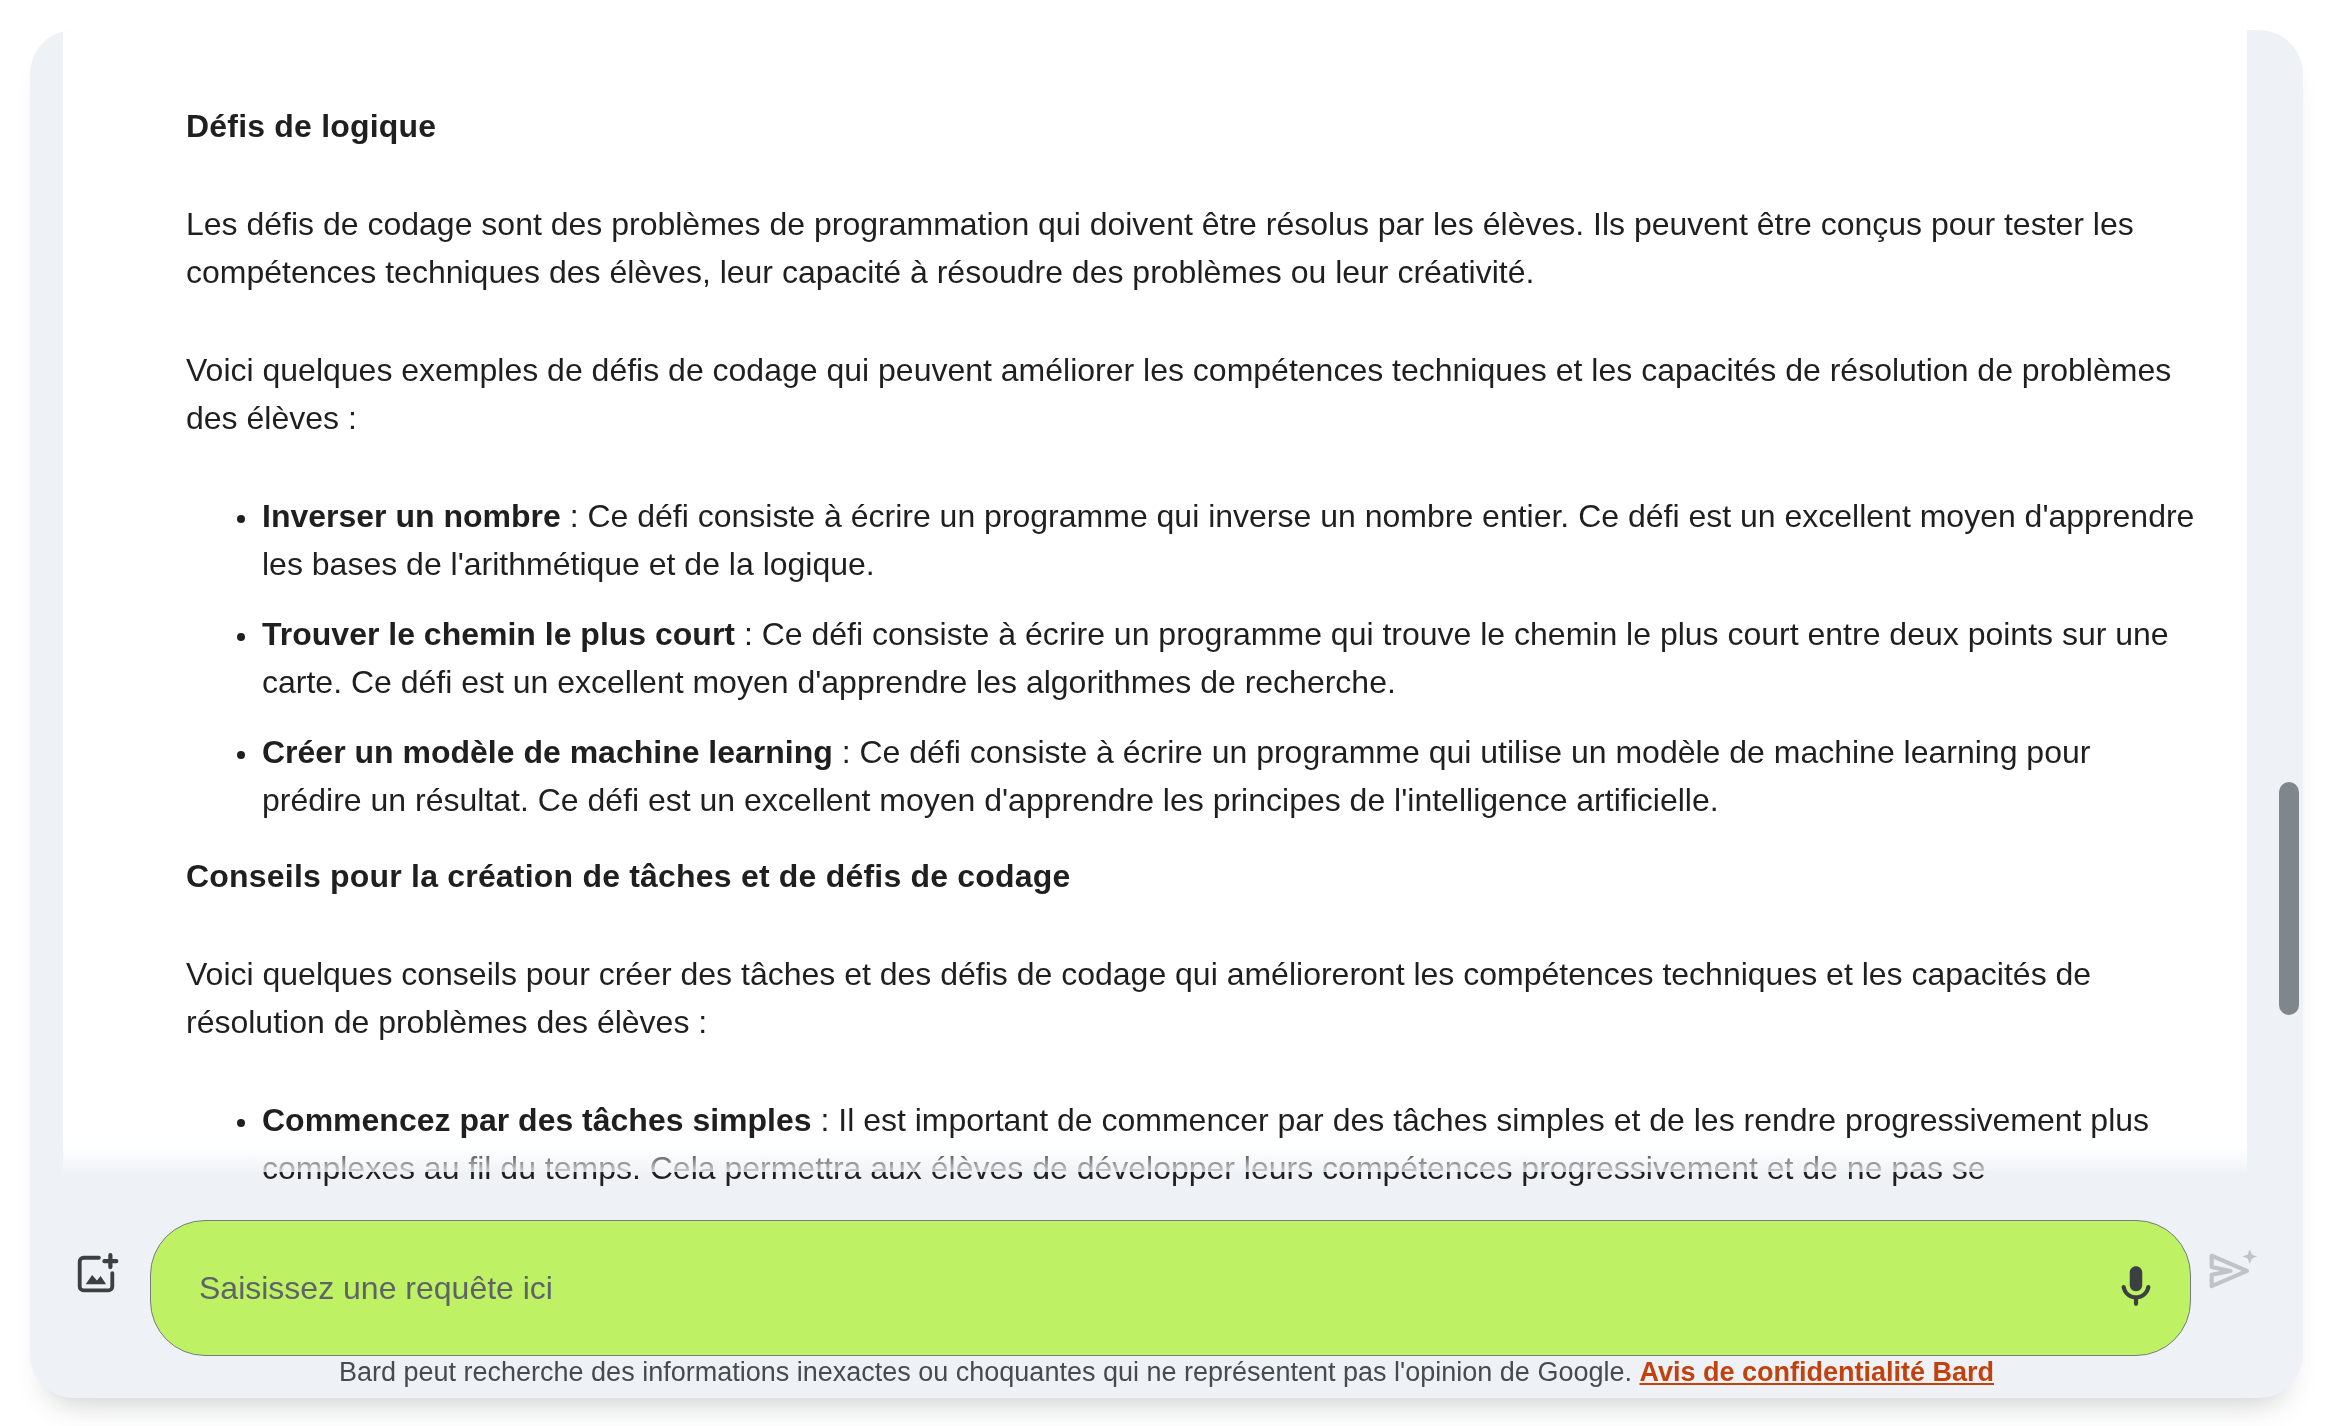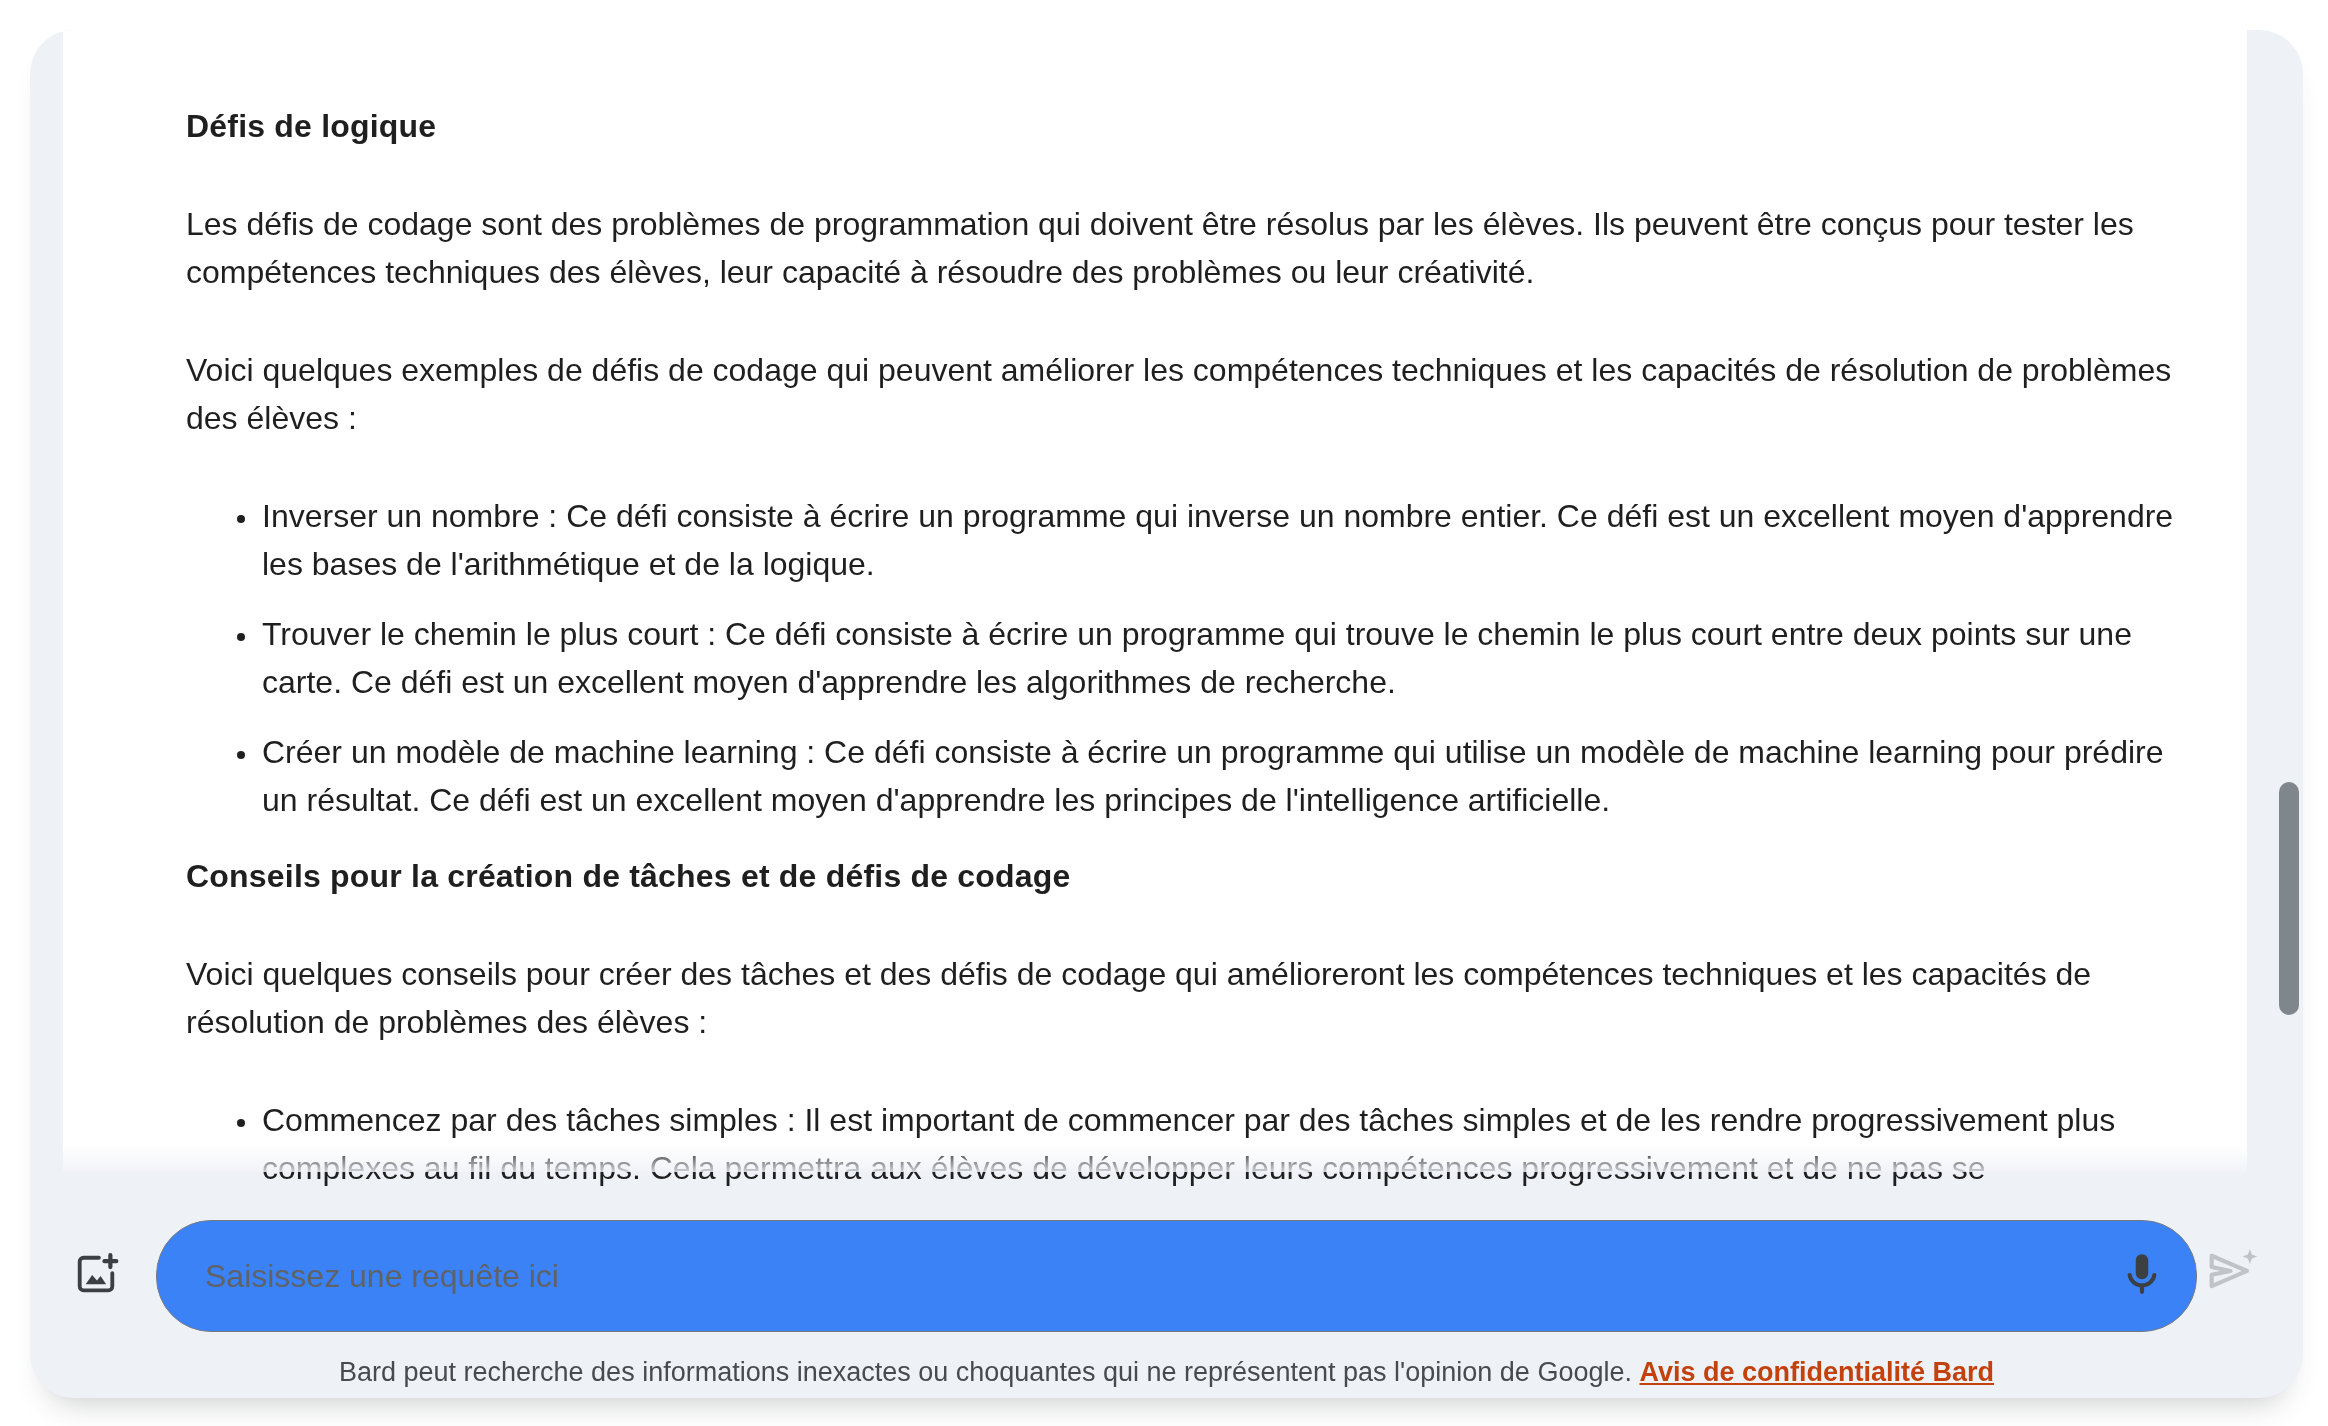--- a/index.html
+++ b/index.html
@@ -39,21 +39,21 @@
     letter-spacing: .2px;
   }
   .content-inner p { margin: 0 0 50px 0; }
   .content-inner ul {
     margin: 0 0 28px 0;
     padding: 0 0 0 74px;
     list-style: disc outside;
   }
   .content-inner li { margin: 0 0 22px 0; padding-left: 2px; }
   .content-inner li::marker { color: #1f1f1f; font-size: 28px; }
-  .bold { font-weight: 400; }
+  .bold { font-weight: 700; }
   .fade {
     position: absolute;
     left: 0; bottom: 0;
     width: 100%; height: 26px;
     background: linear-gradient(to bottom, rgba(255,255,255,0), rgba(238,241,246,.85));
   }
   .scroll-thumb {
     position: absolute;
     right: 4px; top: 752px;
     width: 20px; height: 233px;
@@ -64,23 +64,23 @@
   .attach-btn {
     position: absolute;
     left: 40px; top: 1219px;
     width: 52px; height: 52px;
     background: none; border: none; padding: 0;
     cursor: pointer;
     display: flex; align-items: center; justify-content: center;
   }
   .input-pill {
     position: absolute;
-    left: 126px; top: 1190px;
-    width: 2041px; height: 112px;
-    background: #3b82f6;
+    left: 120px; top: 1190px;
+    width: 2041px; height: 136px;
+    background: #bef264;
     border: 1.5px solid #757a80;
     border-radius: 55px;
   }
   .prompt-input {
     position: absolute;
     left: 46px; top: 0;
     width: 1880px; height: 100%;
     border: none; outline: none; background: transparent;
     font-family: "Liberation Sans", sans-serif;
     font-size: 32px;

